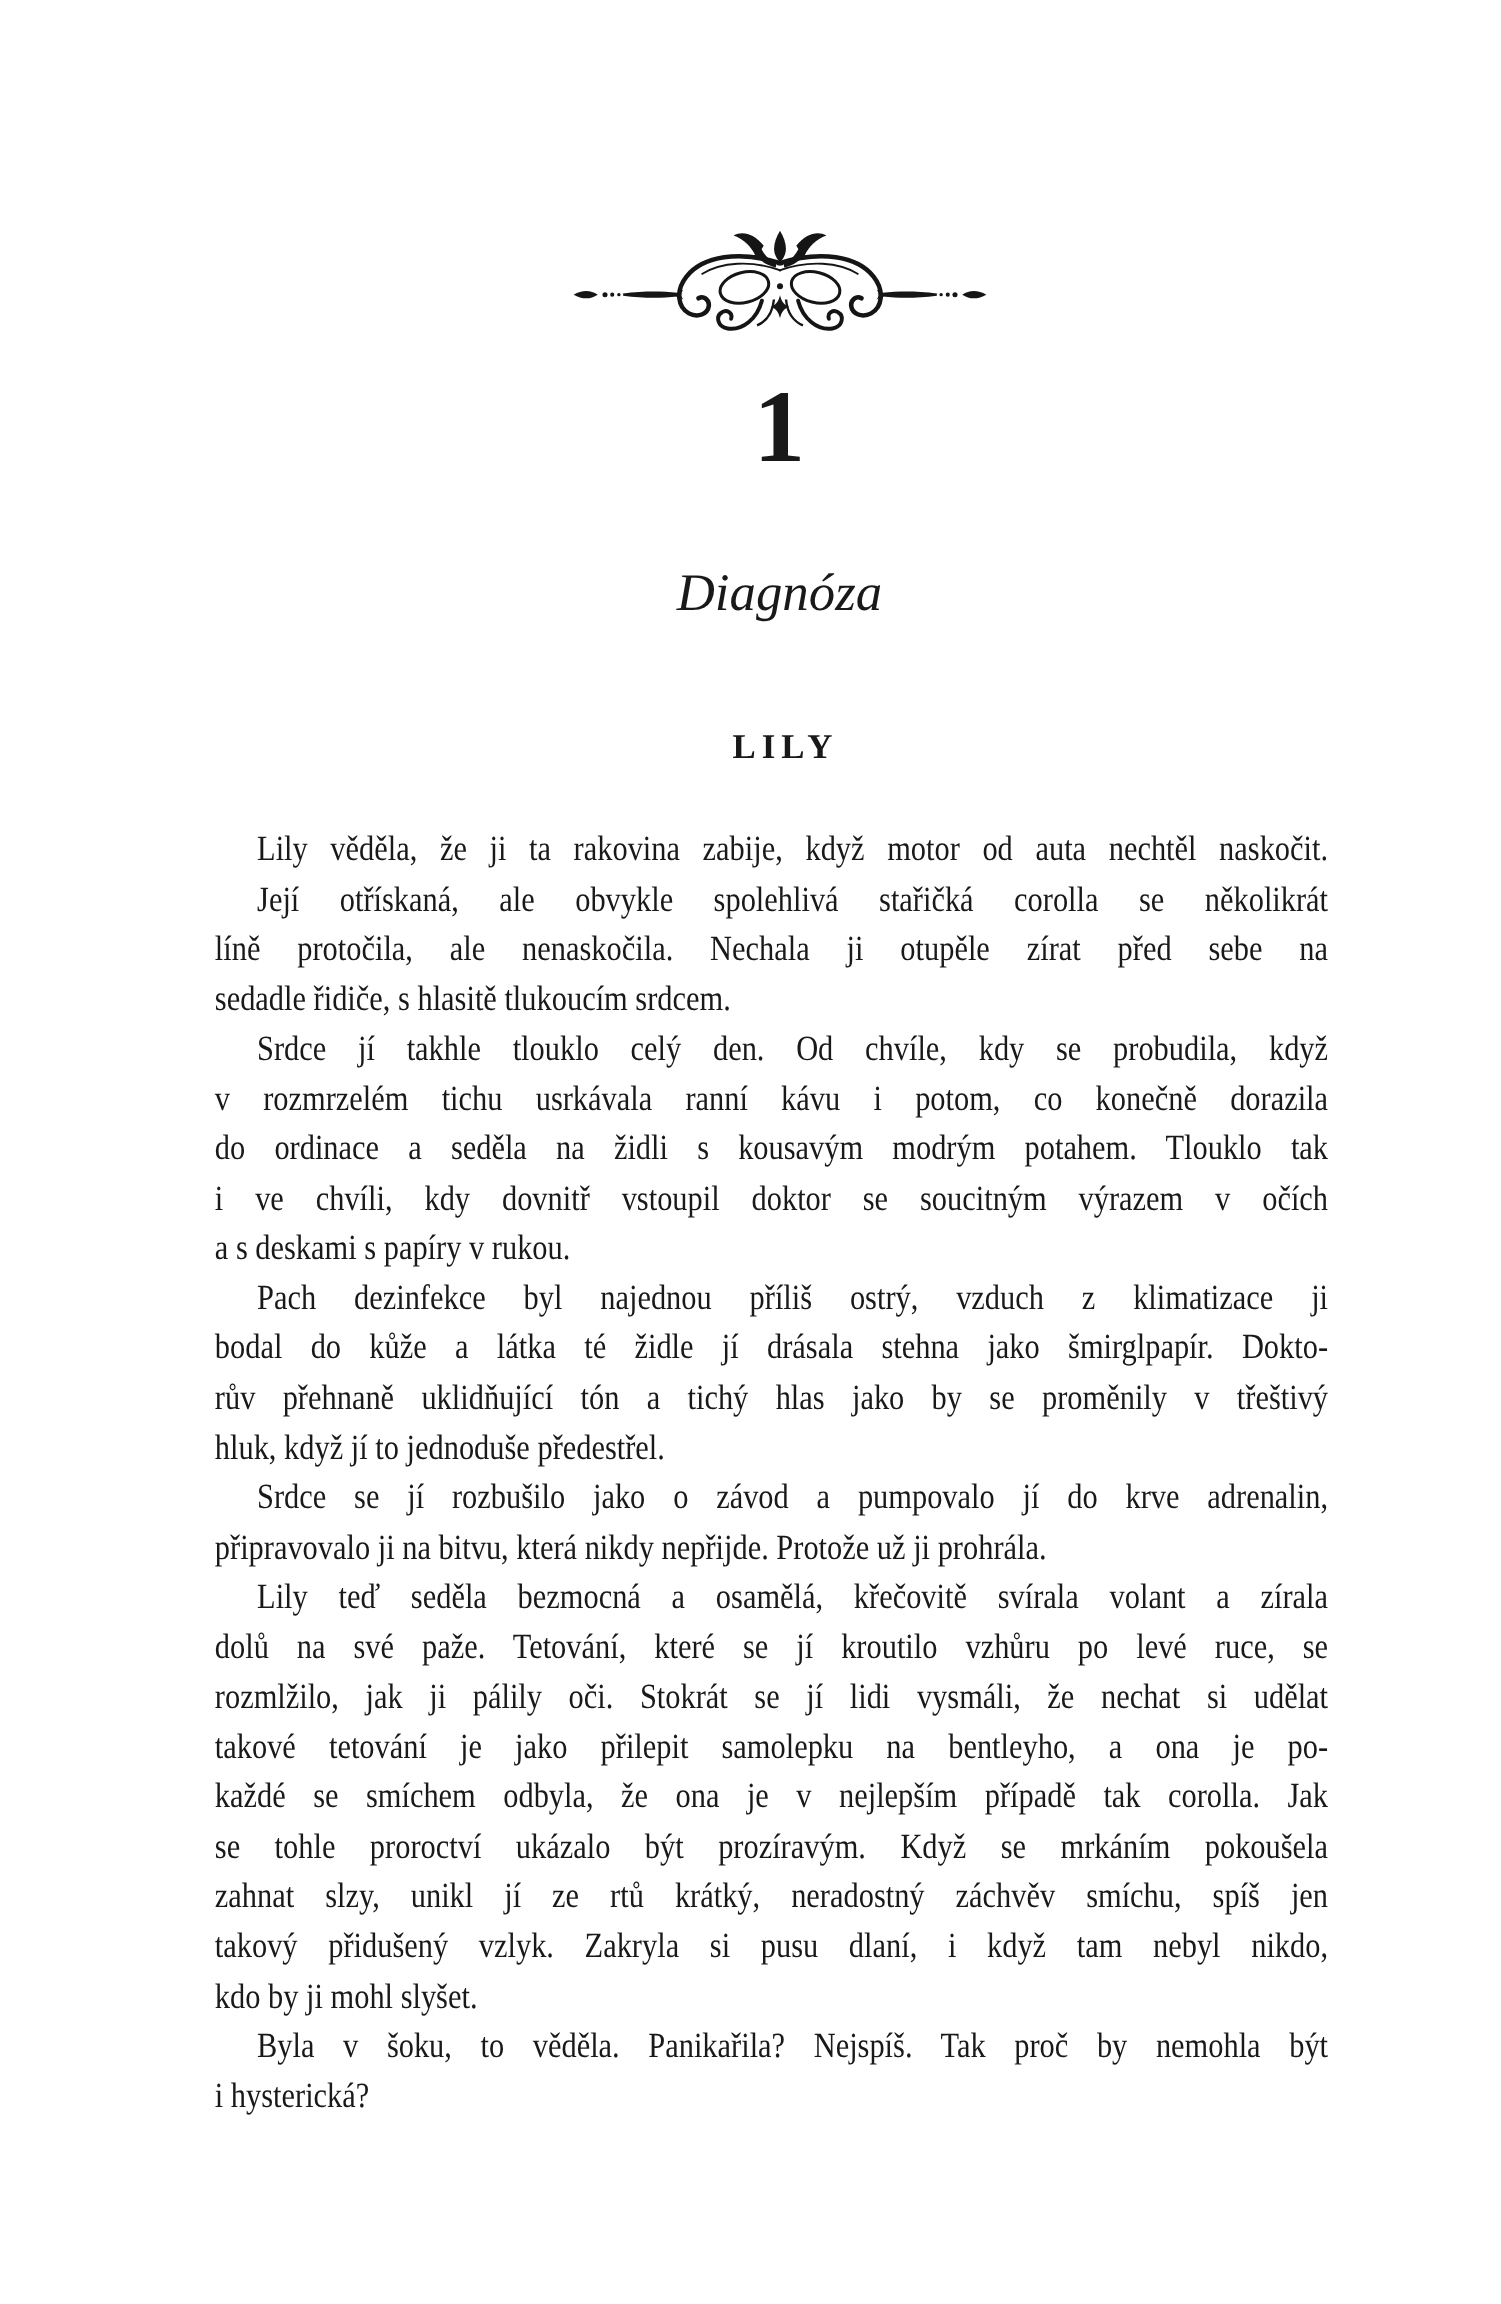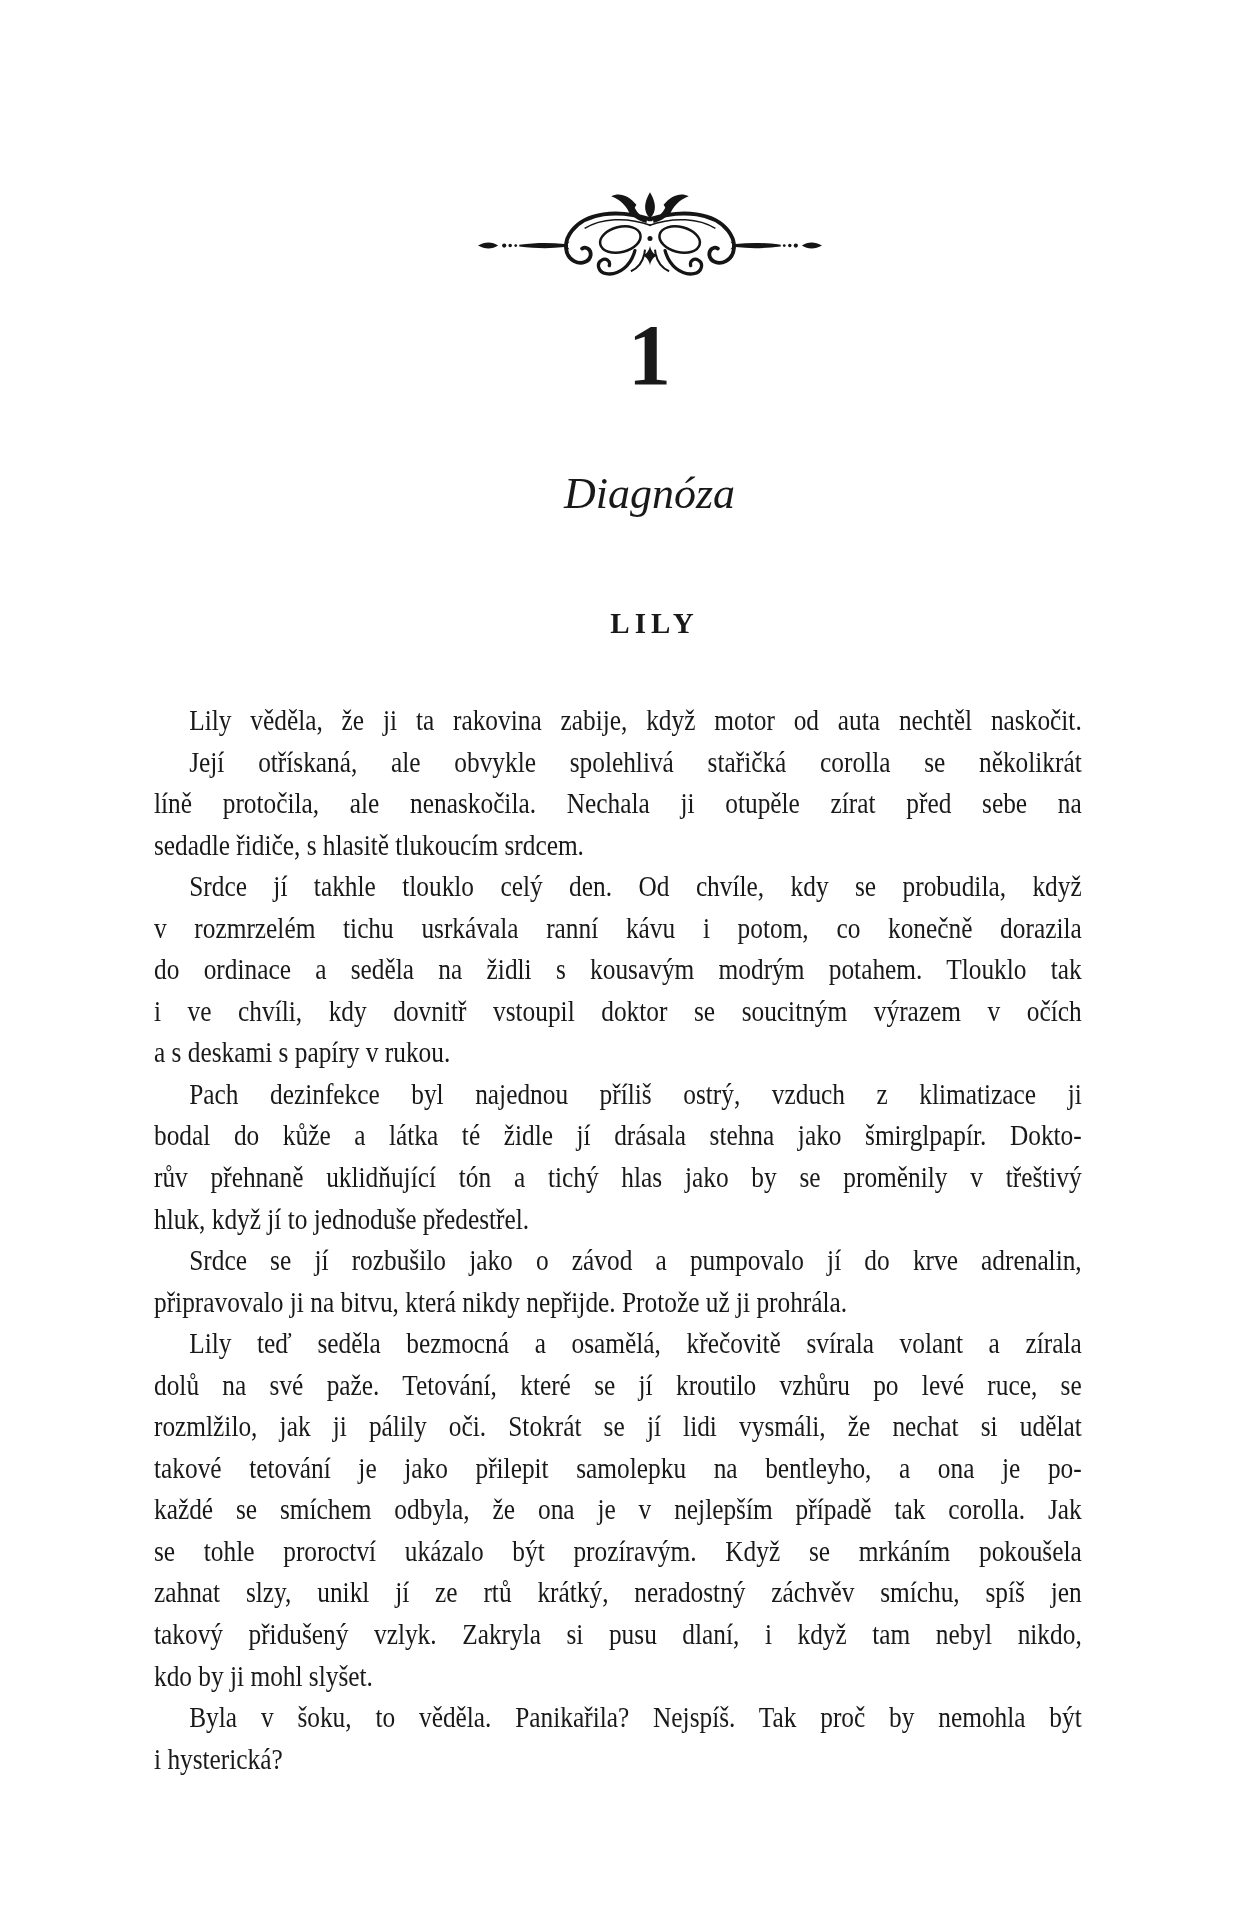--- a/index.html
+++ b/index.html
@@ -37,23 +37,22 @@
   .pov-heading {
     top: 606px;
     font-size: 29px;
     font-weight: bold;
     letter-spacing: 5px;
     padding-left: 5px; 
     line-height: 1.2;
   }
   .body-block {
     position: absolute;
-    left: 154px; top: 688px;
+    left: 179px; top: 688px;
     width: 928px;
-    margin-top: 12px;
   }
   .body-inner {
     width: 1080px;
     transform: scaleX(0.859);  
     transform-origin: 0 0;
     font-size: 29.5px;
     line-height: 41.55px;
     hyphens: none;
     word-break: normal;
   }

